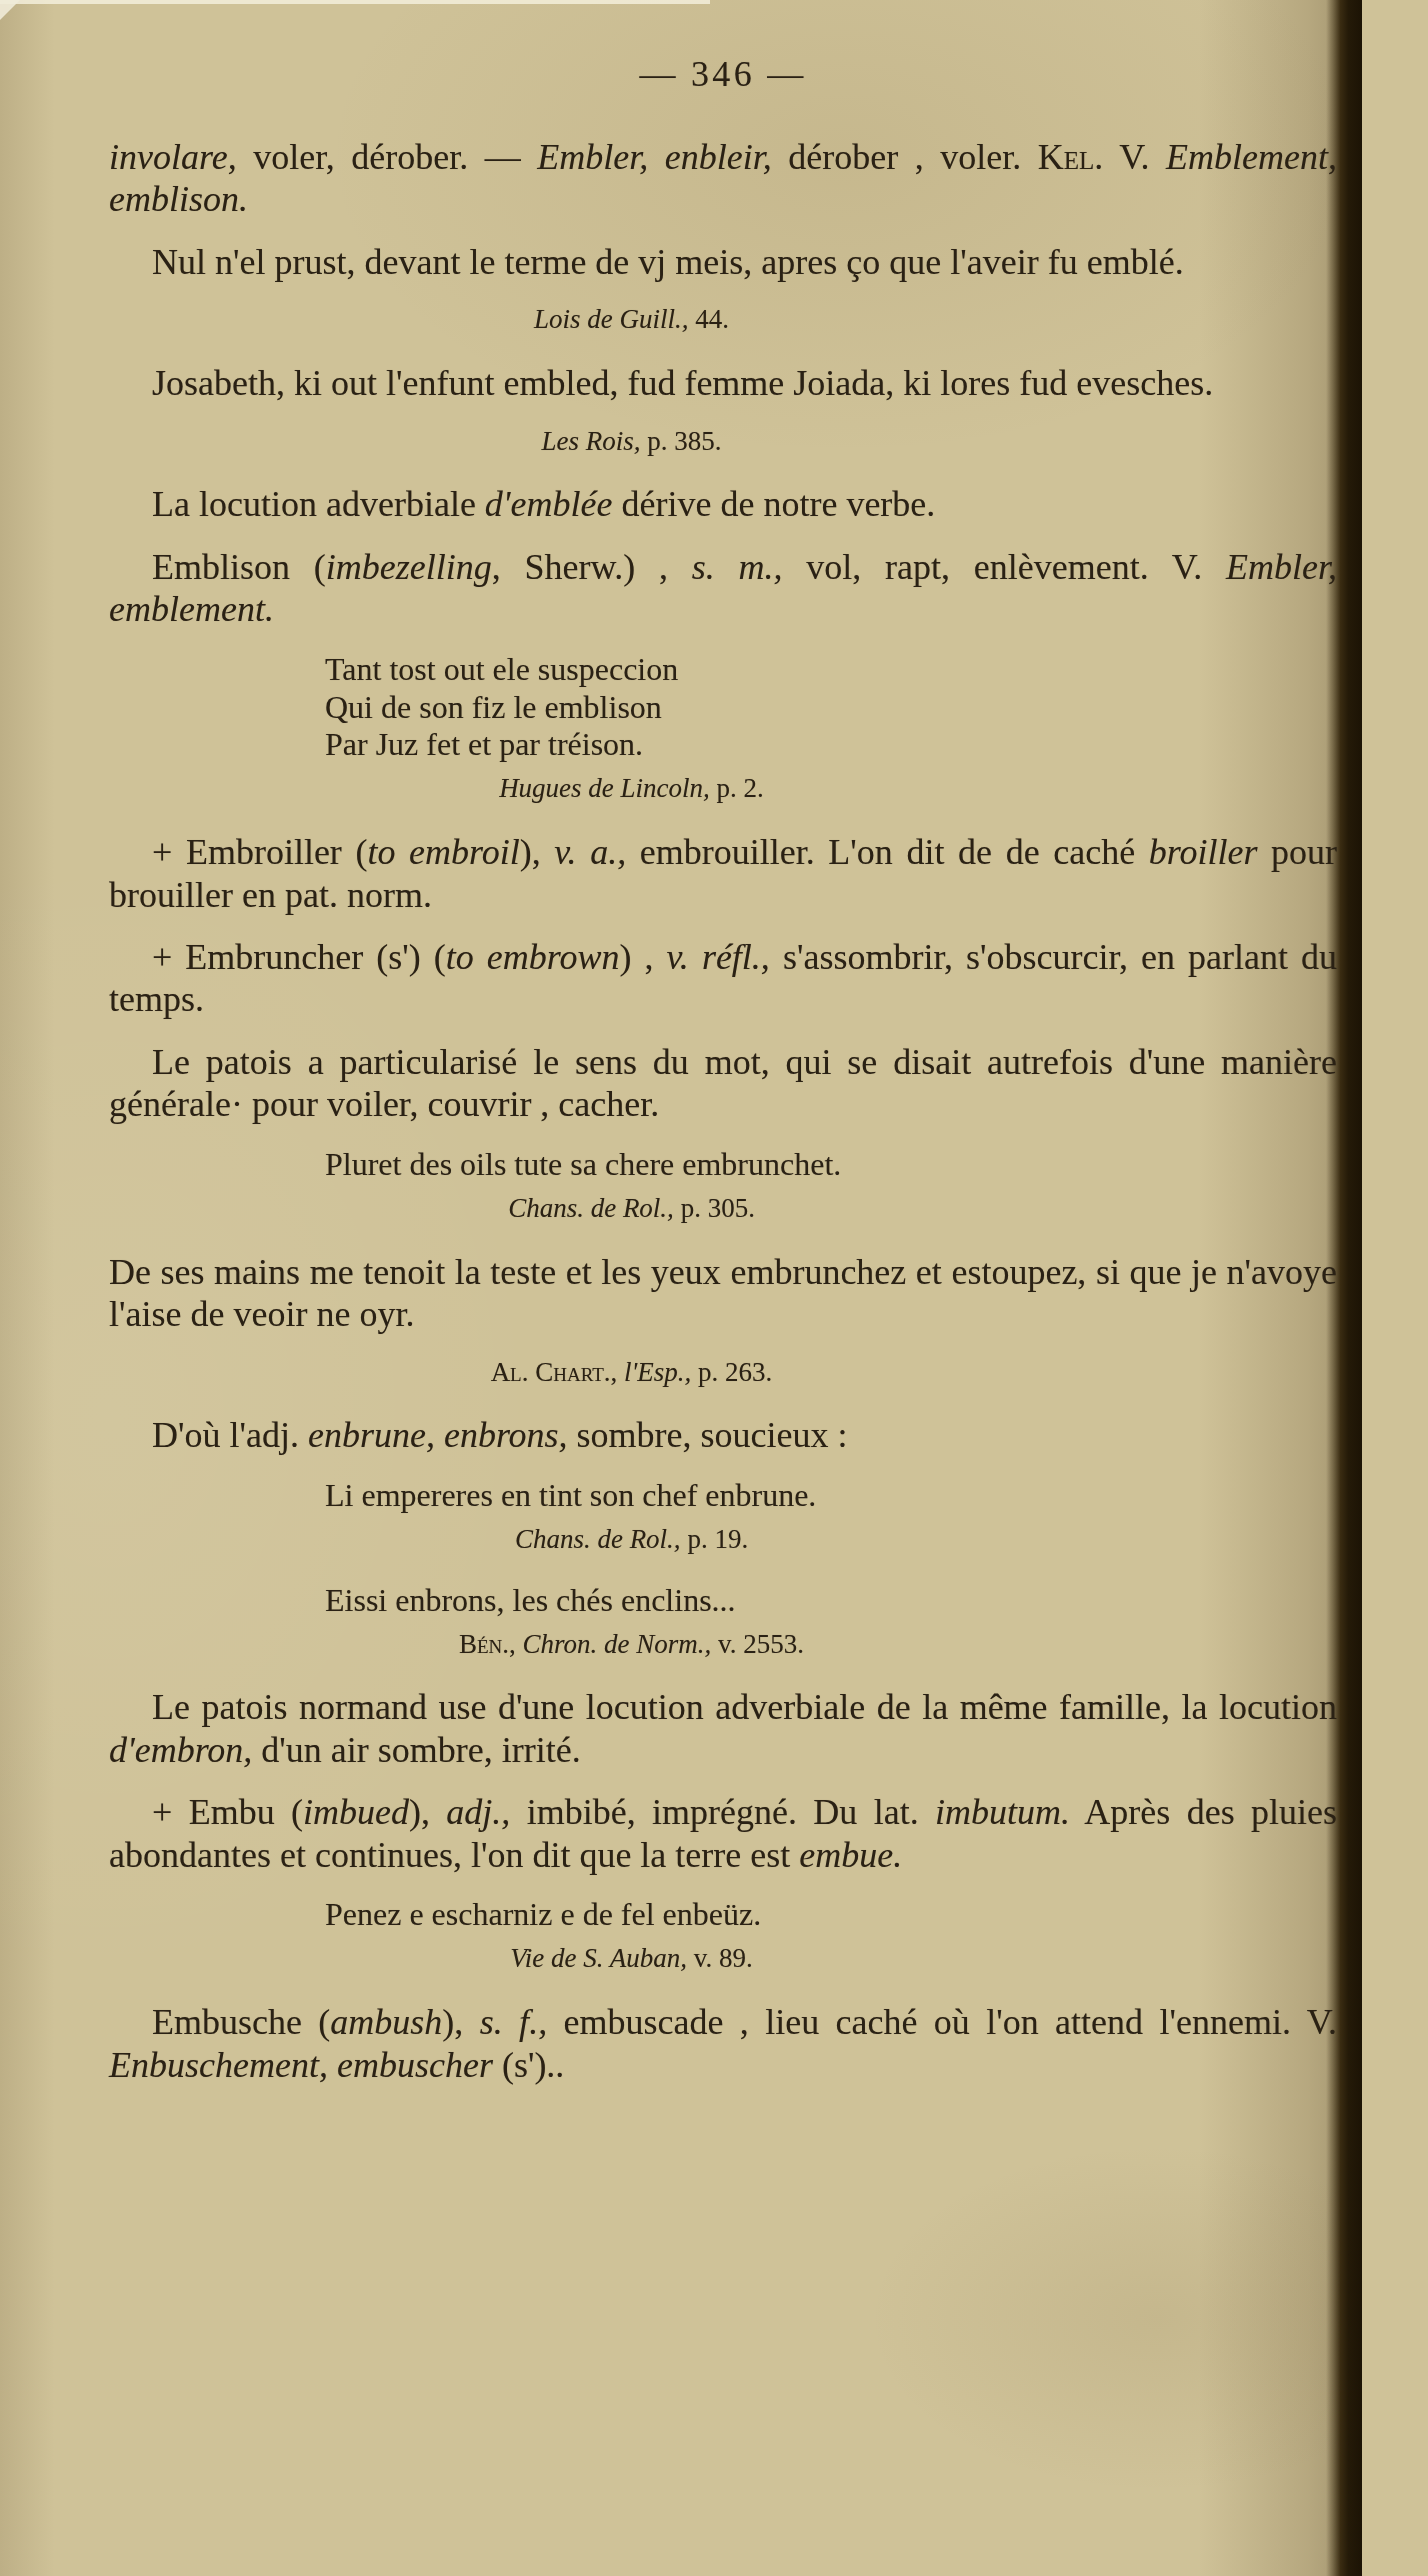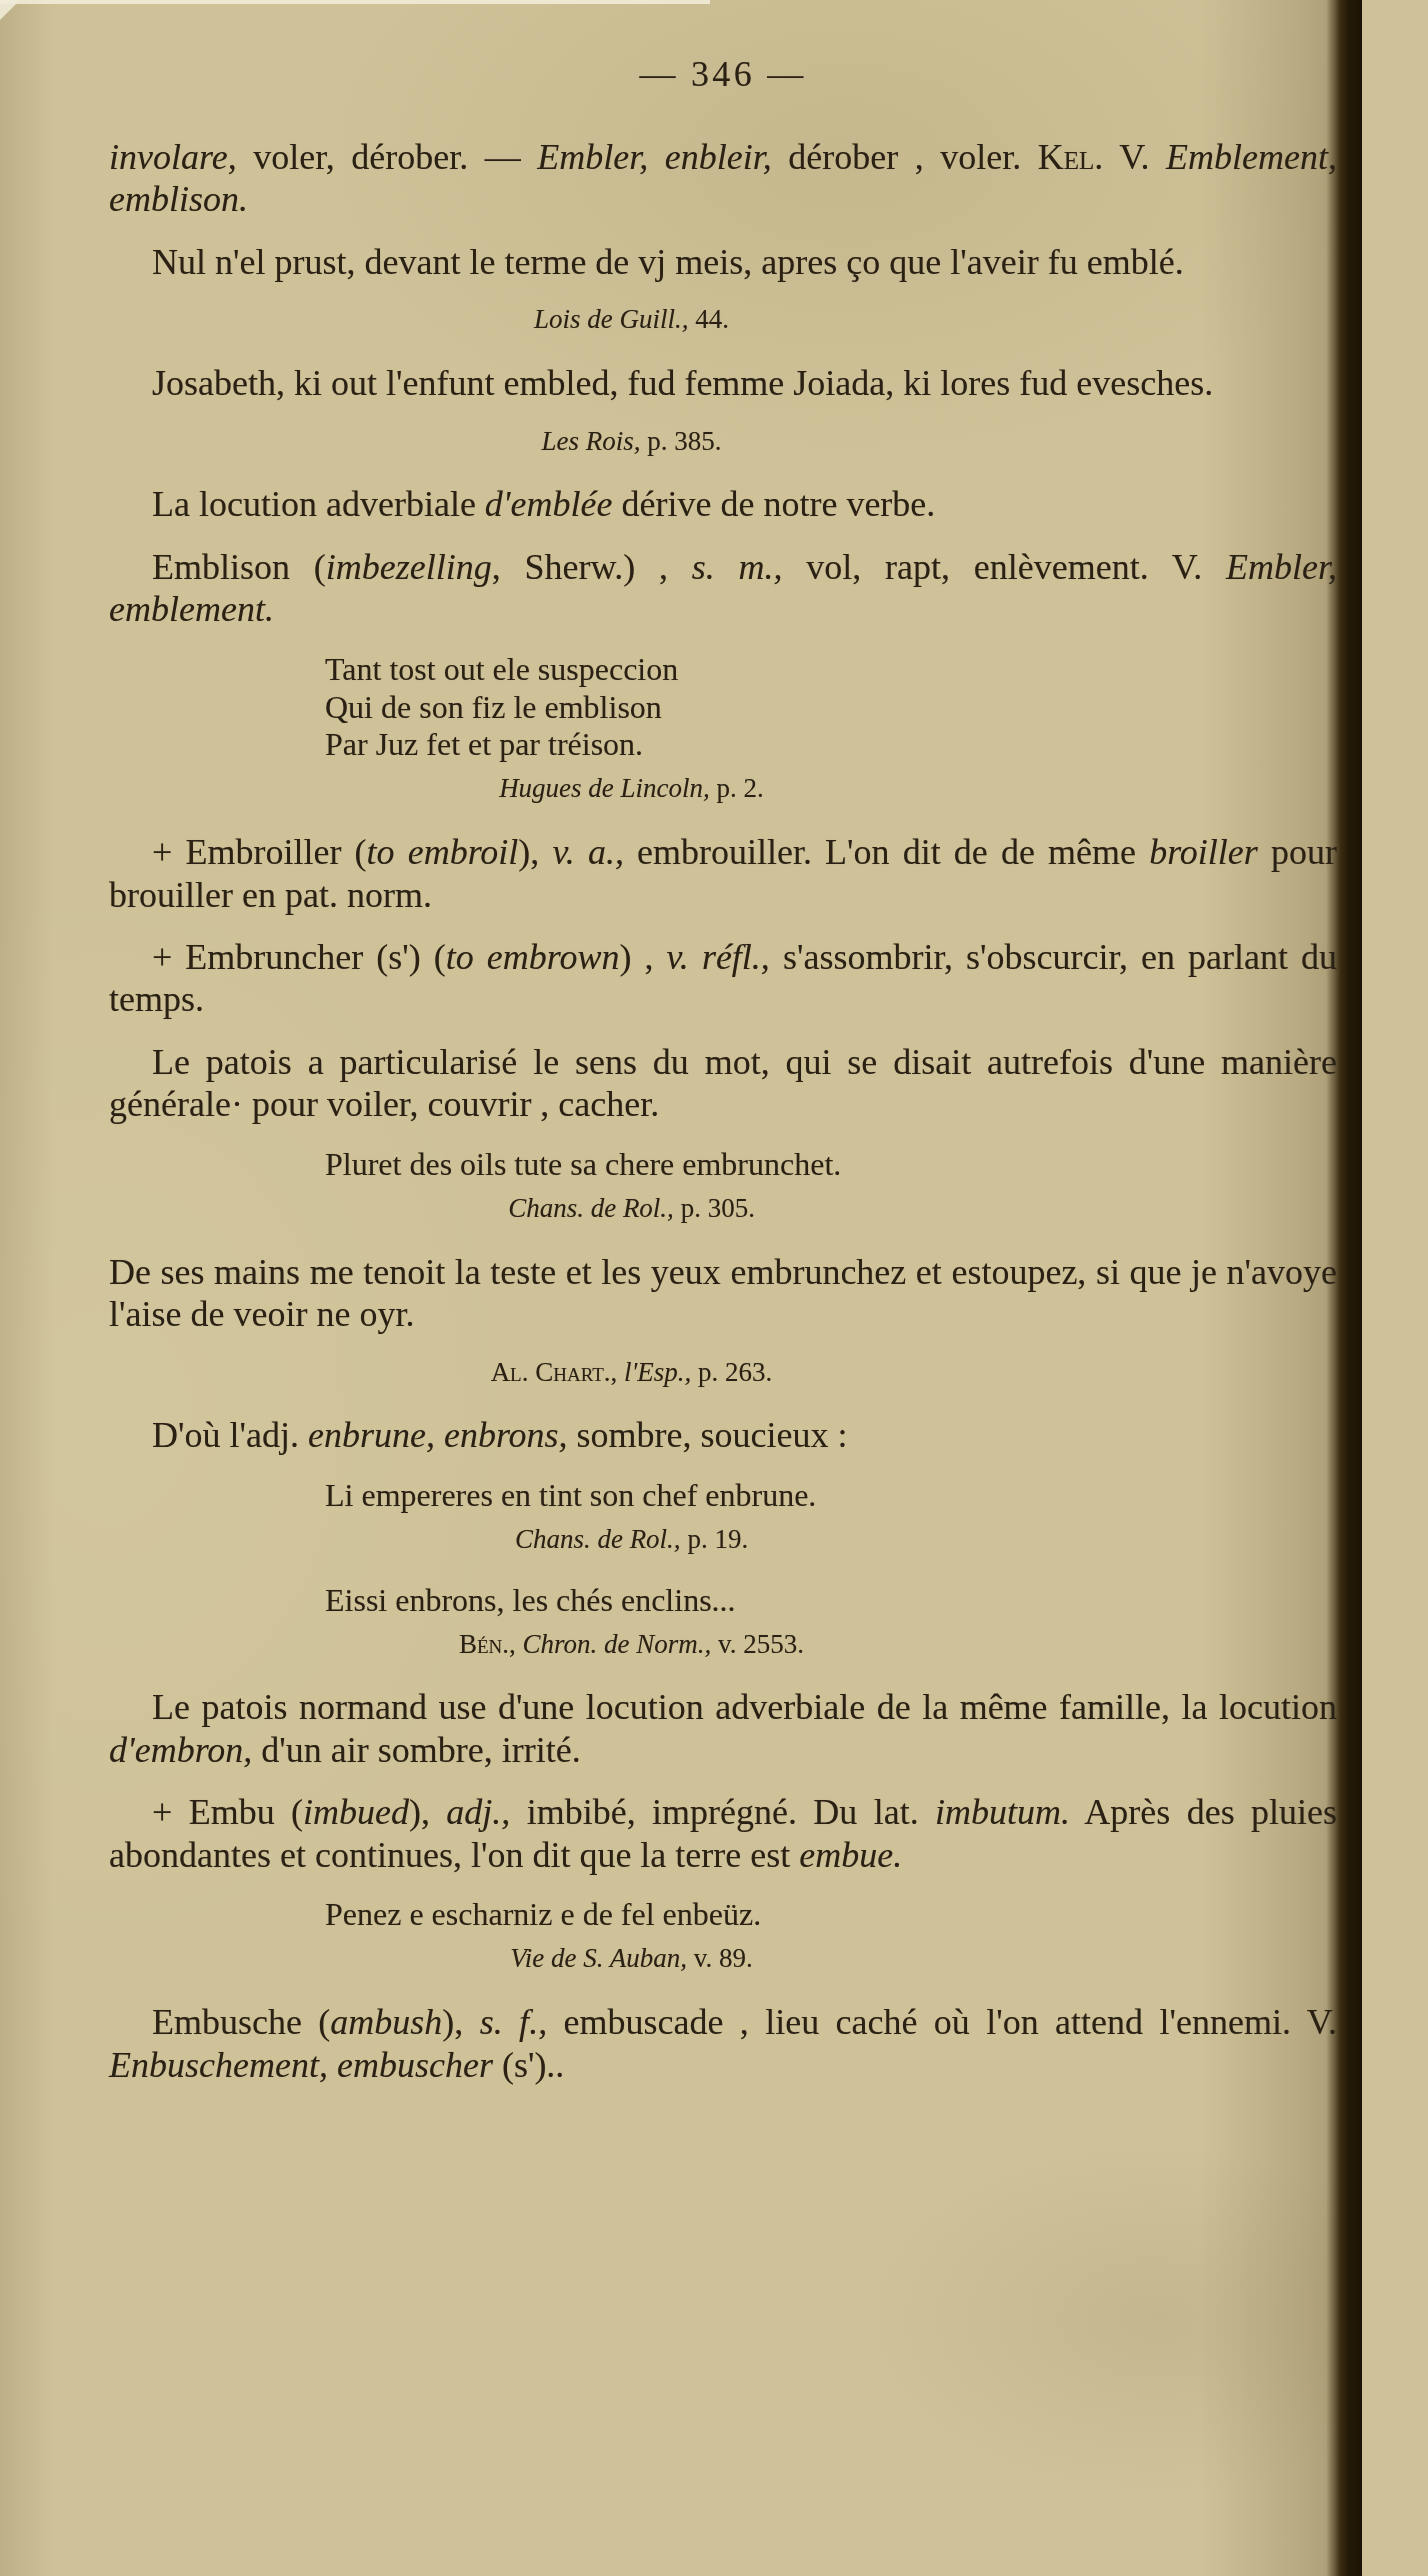--- a/index.html
+++ b/index.html
@@ -90,21 +90,21 @@
         <div class="para"><span class="run-n">Josabeth, ki out l'enfunt embled, fud femme Joiada, ki lores fud evesches.</span></div>
         <div class="source"><span class="run-i">Les Rois,</span><span class="run-n"> p. 385.</span></div>
         <div class="para"><span class="run-n">La locution adverbiale </span><span class="run-i">d'emblée</span><span class="run-n"> dérive de notre verbe.</span></div>
         <div class="para"><span class="run-b">Emblison</span><span class="run-n"> (</span><span class="run-i">imbezelling</span><span class="run-n">, Sherw.) , </span><span class="run-i">s. m.,</span><span class="run-n"> vol, rapt, enlèvement. V. </span><span class="run-i">Embler, emblement.</span></div>
         <div class="verse">
           <div class="verse-line">Tant tost out ele suspeccion</div>
           <div class="verse-line">Qui de son fiz le emblison</div>
           <div class="verse-line">Par Juz fet et par tréison.</div>
         </div>
         <div class="source"><span class="run-i">Hugues de Lincoln,</span><span class="run-n"> p. 2.</span></div>
-        <div class="para"><span class="run-n">+ </span><span class="run-b">Embroiller</span><span class="run-n"> (</span><span class="run-i">to embroil</span><span class="run-n">), </span><span class="run-i">v. a.,</span><span class="run-n"> embrouiller. L'on dit de de même </span><span class="run-i">broiller</span><span class="run-n"> pour brouiller en pat. norm.</span></div>
+        <div class="para"><span class="run-n">+ </span><span class="run-b">Embroiller</span><span class="run-n"> (</span><span class="run-i">to embroil</span><span class="run-n">), </span><span class="run-i">v. a.,</span><span class="run-n"> embrouiller. L'on dit de de caché </span><span class="run-i">broiller</span><span class="run-n"> pour brouiller en pat. norm.</span></div>
         <div class="para"><span class="run-n">+ </span><span class="run-b">Embruncher</span><span class="run-n"> (s') (</span><span class="run-i">to embrown</span><span class="run-n">) , </span><span class="run-i">v. réfl.,</span><span class="run-n"> s'assombrir, s'obscurcir, en parlant du temps.</span></div>
         <div class="para"><span class="run-n">Le patois a particularisé le sens du mot, qui se disait autrefois d'une manière générale· pour voiler, couvrir , cacher.</span></div>
         <div class="verse">
           <div class="verse-line">Pluret des oils tute sa chere embrunchet.</div>
         </div>
         <div class="source"><span class="run-i">Chans. de Rol.,</span><span class="run-n"> p. 305.</span></div>
         <div class="para noindent"><span class="run-n">De ses mains me tenoit la teste et les yeux embrunchez et estoupez, si que je n'avoye l'aise de veoir ne oyr.</span></div>
         <div class="source"><span class="run-sc">Al. Chart.,</span><span class="run-n"> </span><span class="run-i">l'Esp.,</span><span class="run-n"> p. 263.</span></div>
         <div class="para"><span class="run-n">D'où l'adj. </span><span class="run-i">enbrune, enbrons,</span><span class="run-n"> sombre, soucieux :</span></div>
         <div class="verse">

